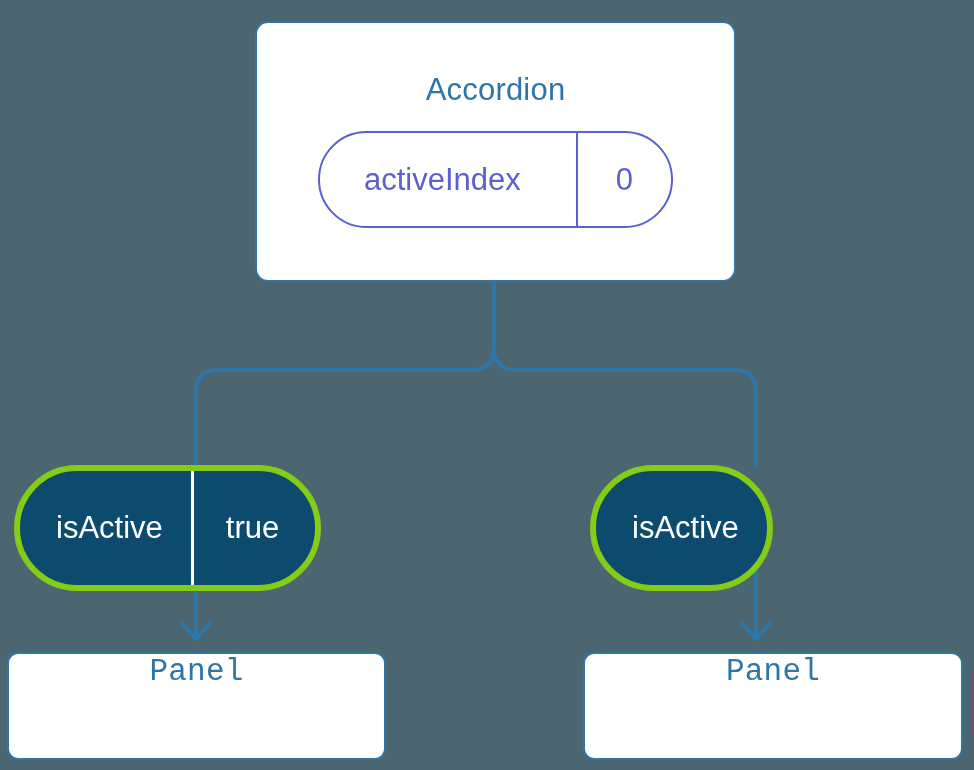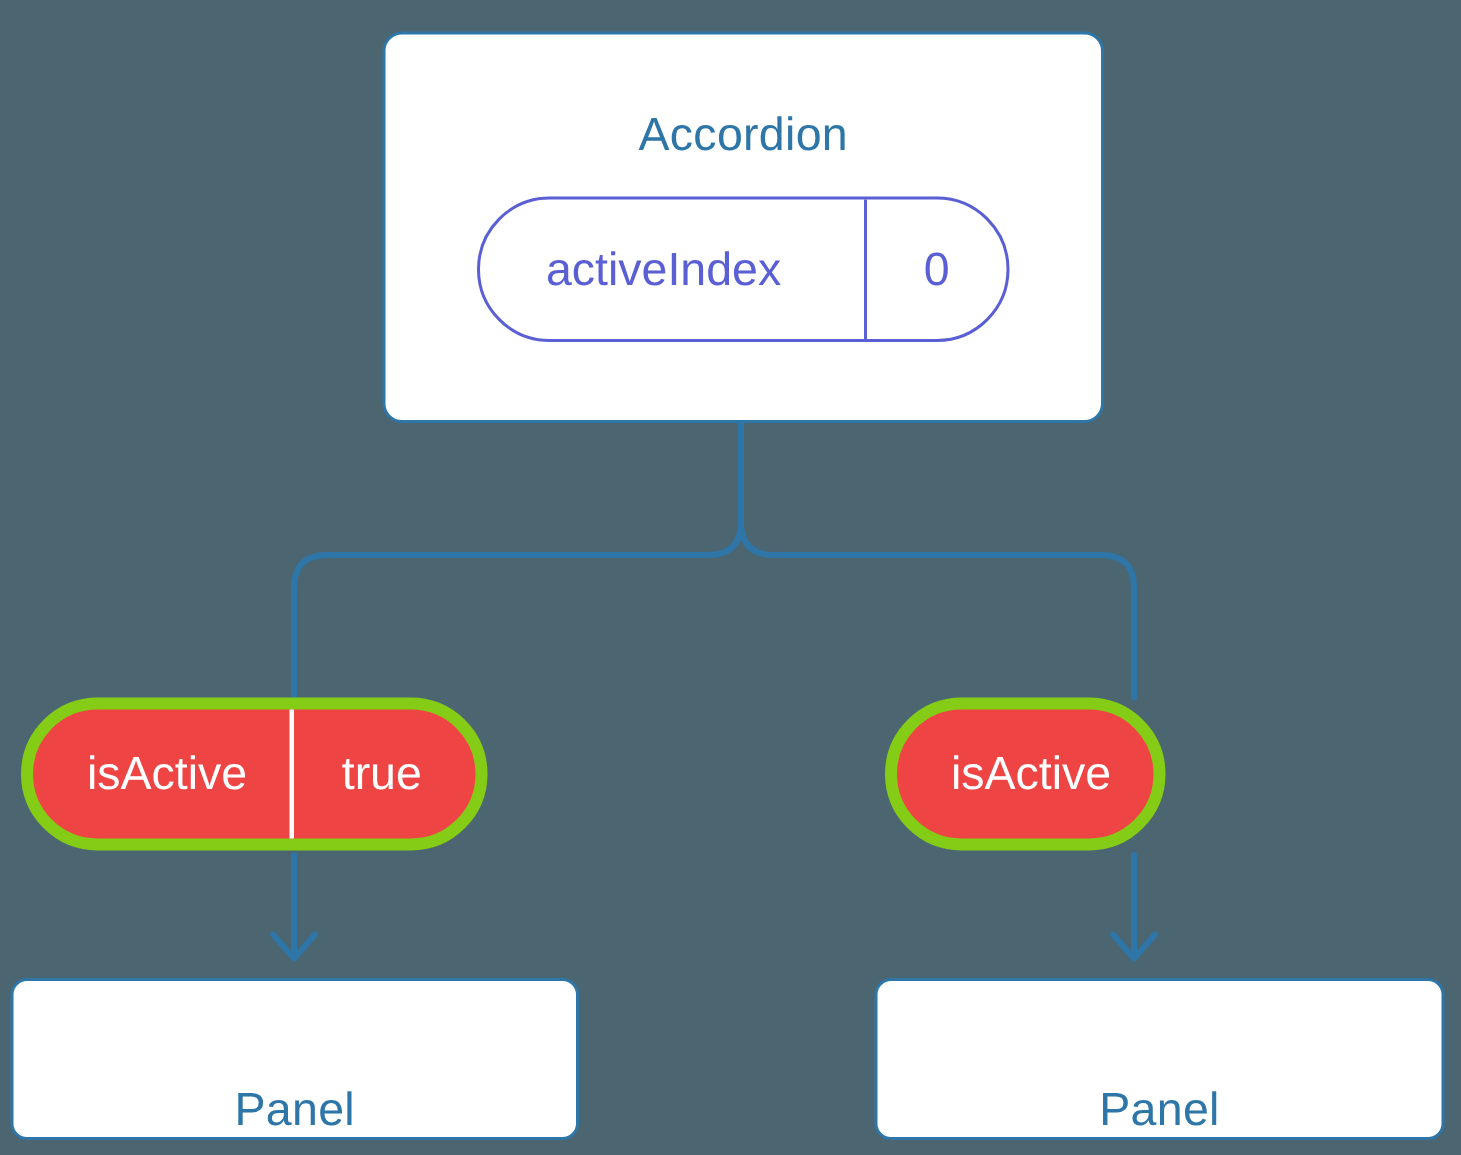--- a/index.html
+++ b/index.html
@@ -88,24 +88,24 @@
     padding: 0 38px;
     border-left: 2px solid #5b5fd4;
     white-space: nowrap;
   }
 
   
   .pill-filled {
     position: absolute;
     display: flex;
     align-items: stretch;
-    background: #ef4444;
-    border: 8px solid #84cc16;
+    background: #0c4a6e;
+    border: 6px solid #84cc16;
     border-radius: 100px;
-    height: 102px;
+    height: 126px;
     box-sizing: border-box;
   }
   .pill-filled .pill-key {
     display: flex;
     align-items: center;
     justify-content: center;
     color: #ffffff;
     font-size: 31px;
     padding: 0 28px 0 36px;
     white-space: nowrap;
@@ -121,23 +121,24 @@
     white-space: nowrap;
   }
 
   #pill-left  { left: 14px;  top: 465px; }
   #pill-right { left: 590px; top: 465px; }
 
   
   .panel-card {
     height: 108px;
     display: flex;
-    align-items: flex-end;
+    align-items: flex-start;
     justify-content: center;
     border-radius: 11px;
+    font-family: Liberation Mono, monospace;
   }
   .panel-card .panel-label {
     color: #2e75a8;
     font-size: 31px;
     letter-spacing: 0.2px;
     white-space: nowrap;
   }
   #panel-left  { left: 7px;   top: 652px; width: 379px; }
   #panel-right { left: 583px; top: 652px; width: 380px; }
 </style>

